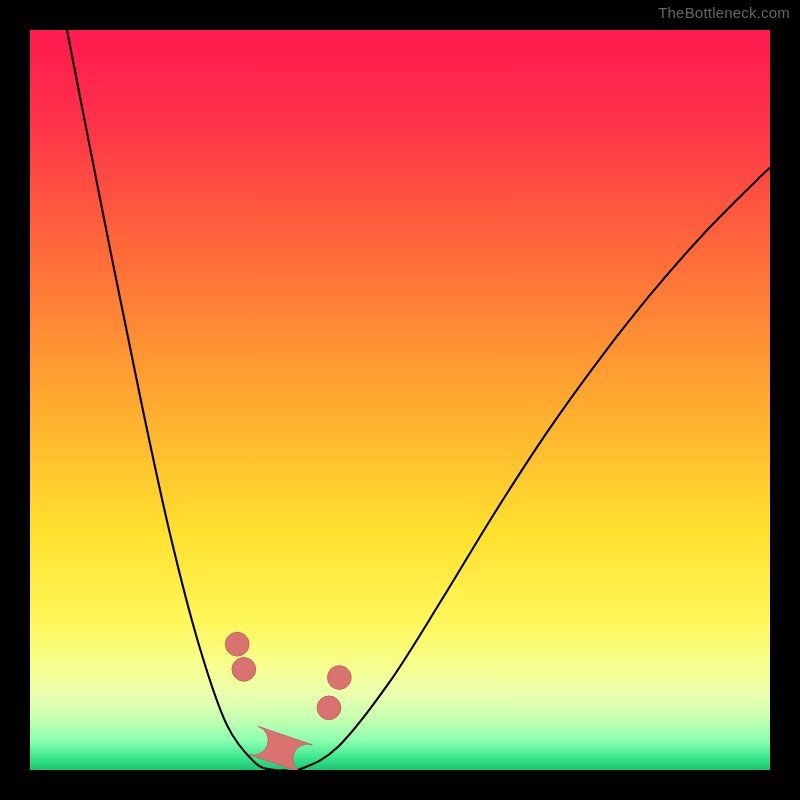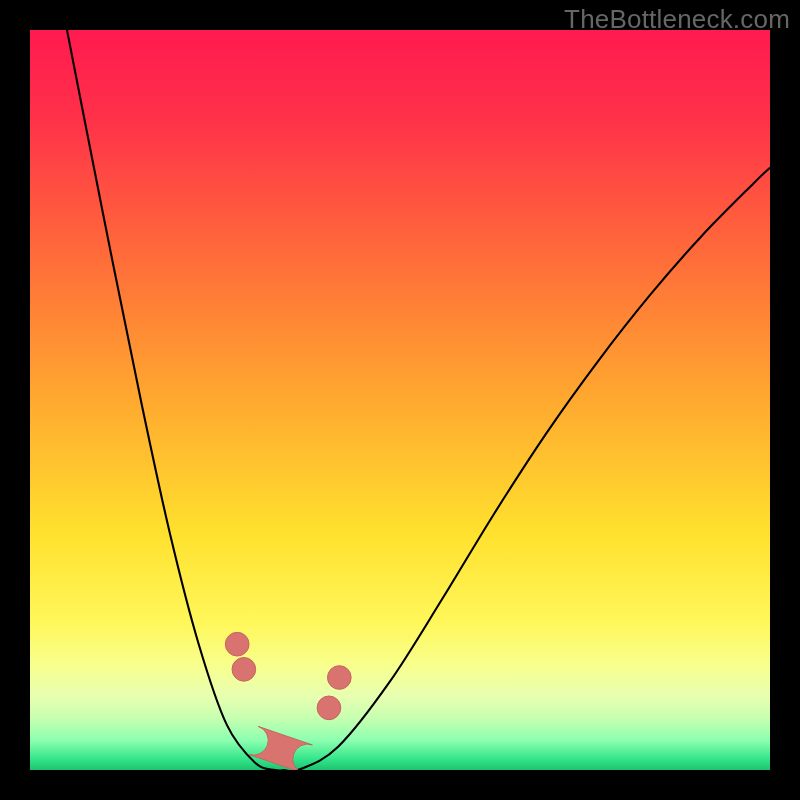--- a/index.html
+++ b/index.html
@@ -30,21 +30,21 @@
   .plot-area svg {
     position: absolute;
     left: 0;
     top: 0;
   }
   .watermark {
     position: absolute;
     top: 4px;
     right: 10px;
     color: #666666;
-    font-size: 26px;
+    font-size: 15px;
     font-weight: 500;
     letter-spacing: 0.2px;
     user-select: none;
   }
 </style>
 </head>
 <body>
 
 <div class="frame">
 

